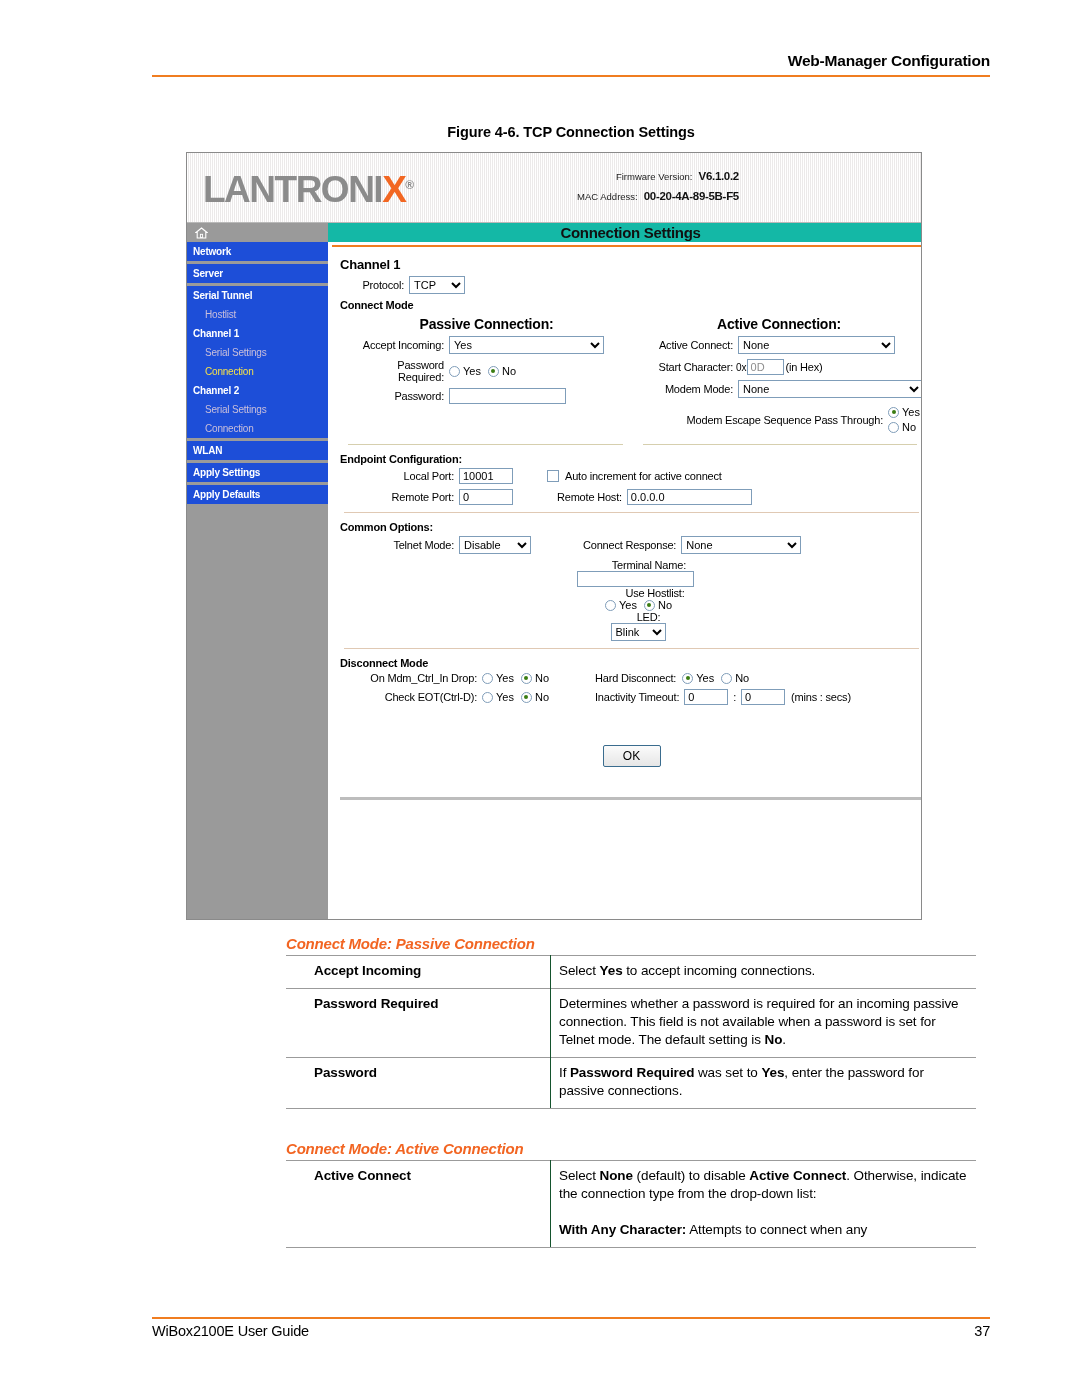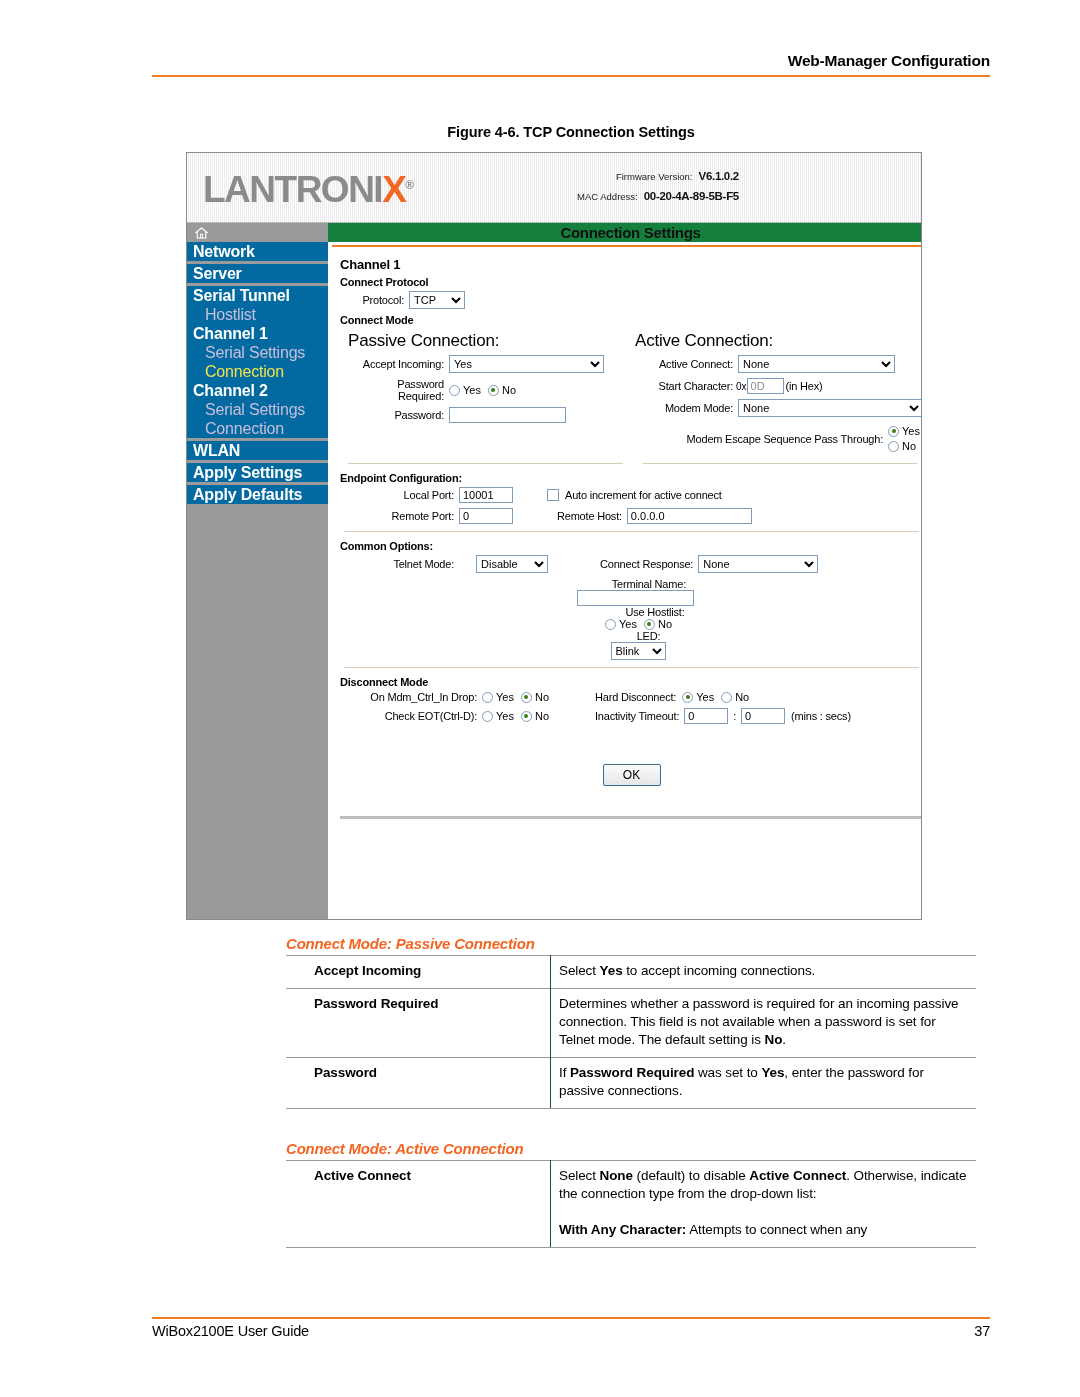--- a/index.html
+++ b/index.html
@@ -85,51 +85,51 @@
     width: 141px; background: #9a9a9a; flex: 0 0 141px;
   }
   .nav-home {
     height: 19px; background: #9a9a9a;
     display:flex; align-items:center; padding-left: 8px;
   }
   .nav-home svg { display:block; }
   .nav-item {
     display: block;
     color: #ffffff;
-    font-size: 16px;
+    font-size: 10px;
     font-weight: bold;
     padding: 2px 0 2px 6px;
-    background: #0369a1;
+    background: #1d4ed8;
     letter-spacing: -0.2px;
     line-height: 15px;
   }
   .nav-item.sub {
     font-weight: normal;
     color: #c8bedb;
     padding-left: 18px;
   }
   .nav-item.sub.active { color: #F5E14B; }
   .nav-sep { height: 3px; background: #9a9a9a; }
 
   
   .wp-main { flex: 1; background: #fff; position: relative; }
   .main-title-bar {
-    background: #15803d;
+    background: #14b8a6;
     height: 19px;
     display:flex; align-items:center; justify-content:center;
   }
   .main-title {
     font-size: 15px; font-weight: bold; color: #111; letter-spacing: -0.3px;
   }
   .main-title-rule { height: 2px; background: #F07D20; margin: 3px 4px 0 4px; }
   .main-inner { padding: 8px 10px 0 12px; }
 
   h3.ch { font-size: 13px; margin: 2px 0 4px 0; font-weight:bold; letter-spacing:-0.2px;}
   h4.sec { font-size: 11px; margin: 2px 0 3px 0; font-weight:bold; letter-spacing:-0.2px;}
-  h5.sub { font-size: 17px; margin: 2px 0 4px 8px; font-weight:normal; letter-spacing:-0.2px;}
+  h5.sub { font-size: 14px; margin: 2px 0 4px 8px; font-weight:bold; letter-spacing:-0.2px;text-align:center;}
 
   .fld { display:flex; align-items:center; margin-bottom: 5px; }
   .lab { font-size: 11px; text-align: right; white-space: nowrap; letter-spacing:-0.2px;}
   .lab2 { font-size: 11px; white-space: nowrap; letter-spacing:-0.2px;}
 
   input.tb {
     font-family: "Liberation Sans", sans-serif;
     font-size: 11px;
     border: 1px solid #7f9db9;
     background: #fff;
@@ -290,21 +290,20 @@
     </div>
 
     <div class="wp-main">
       <div class="main-title-bar">
         <span class="main-title">Connection Settings</span>
       </div>
       <div class="main-title-rule"></div>
 
       <div class="main-inner">
         <h3 class="ch">Channel 1</h3>
-        <h4 class="sec">Connect Protocol</h4>
 
         <div class="fld" style="margin-left:8px;">
           <span class="lab" style="width:56px;margin-right:5px;">Protocol:</span>
           <select class="sel" style="width:56px;">
             <option>TCP</option>
           </select>
         </div>
 
         <h4 class="sec">Connect Mode</h4>
 
@@ -392,21 +391,21 @@
           <span class="lab" style="width:106px;margin-right:5px;">Remote Port:</span>
           <input class="tb" style="width: 54px;" type="text" value="0">
           <span class="lab2" style="margin-left:44px;">Remote Host:</span>
           <input class="tb" style="width: 125px; margin-left: 5px;" type="text" value="0.0.0.0">
         </div>
 
         <div class="divider-full"></div>
 
         <h4 class="sec">Common Options:</h4>
         <div class="fld" style="margin-left:8px;">
-          <span class="lab" style="width:106px;margin-right:22px;">Telnet Mode:</span>
+          <span class="lab" style="width:106px;margin-right:5px;">Telnet Mode:</span>
           <select class="sel" style="width:72px;">
             <option>Disable</option>
           </select>
           <span class="lab2" style="margin-left:52px;">Connect Response:</span>
           <select class="sel" style="width:120px;margin-left:5px;">
             <option>None</option>
           </select>
         </div>
         <div class="fld" style="margin-left:8px;flex-direction:column;">
           <span class="lab" style="width:106px;margin-right:5px;">Terminal Name:</span>

